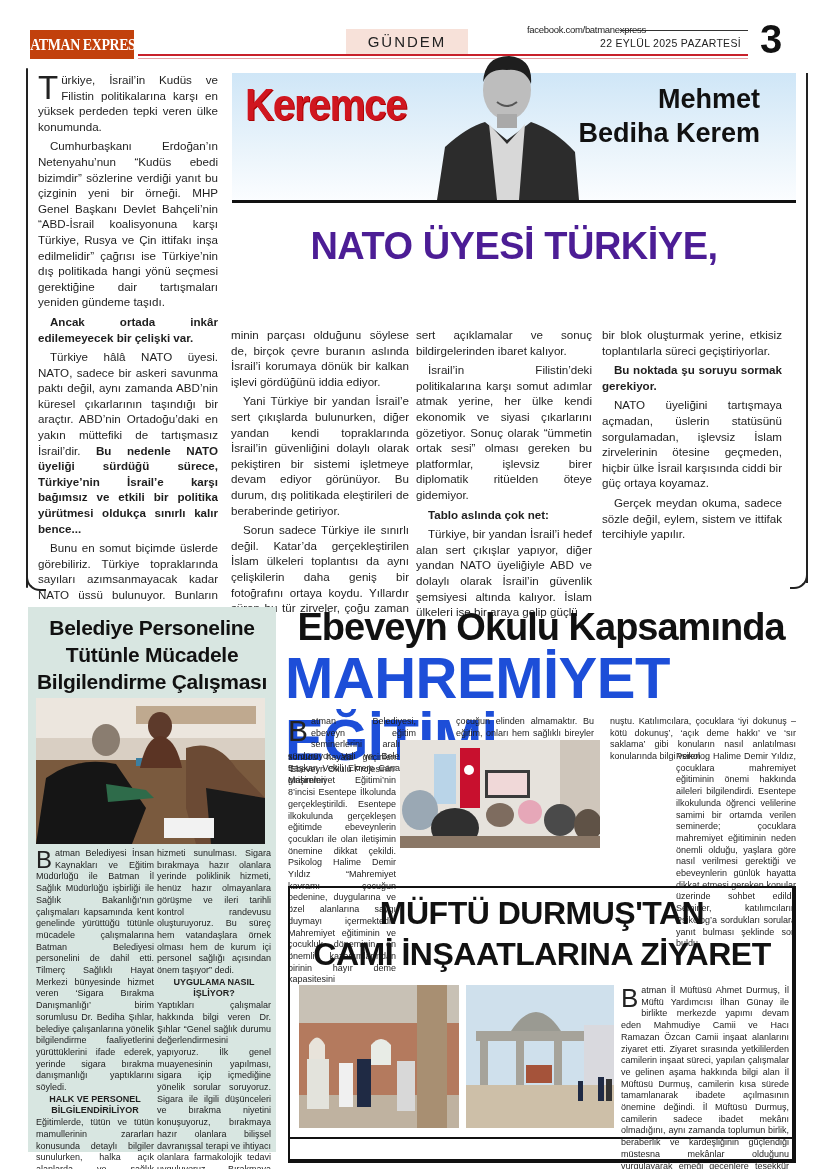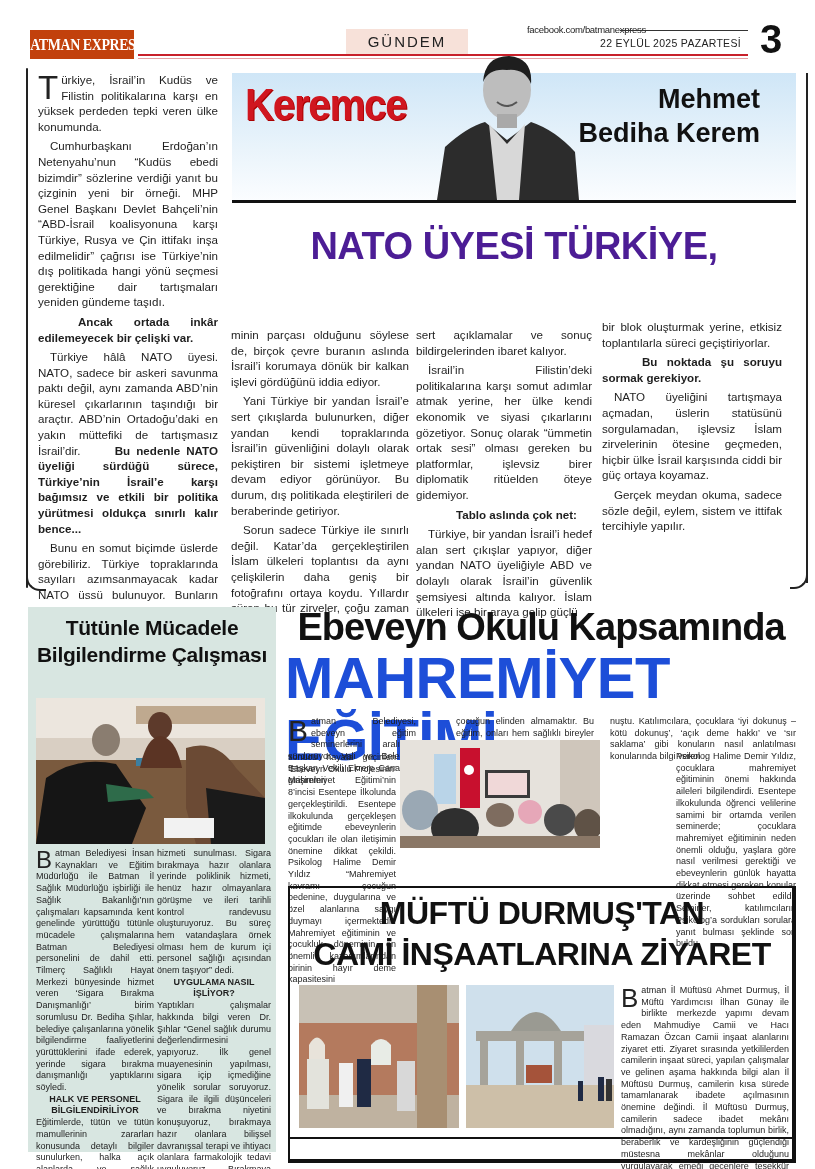--- a/index.html
+++ b/index.html
@@ -34,21 +34,21 @@
   .frame-left { left: 26px; top: 68px; width: 2px; height: 520px; background: #222; border-radius: 2px; }
   .frame-right { left: 806px; top: 73px; width: 2px; height: 510px; background: #222; }
   .frame-bottom-curve-l { left: 26px; top: 575px; width: 20px; height: 16px; border-left: 2px solid #222; border-bottom: 2px solid #222; border-bottom-left-radius: 14px; }
   .frame-bottom-curve-r { left: 790px; top: 575px; width: 18px; height: 14px; border-right: 2px solid #222; border-bottom: 2px solid #222; border-bottom-right-radius: 14px; }
 
   .headline { left: 232px; top: 222px; width: 564px; text-align: center; font-size: 38px; font-weight: bold; line-height: 48px; color: #4c1d95; letter-spacing: -0.5px; }
 
   .col { font-size: 11.6px; line-height: 15.6px; text-align: justify; color: #1e1e1e; }
   .col p { text-indent: 12px; margin-bottom: 4px; }
   .col p.noind { text-indent: 0; }
-  .col b { font-weight: bold; margin-left: 28px; }
+  .col b { font-weight: bold; }
   .dropcap { float: left; font-size: 33px; line-height: 28px; margin: 2px 3px 0 0; font-weight: normal; color: #222; }
 
   
   .green-box { left: 28px; top: 607px; width: 248px; height: 545px; background: #d8e6e1; }
   .green-title { left: 30px; top: 614px; width: 244px; text-align: center; font-size: 21px; font-weight: bold; line-height: 27px; color: #111; letter-spacing: -0.3px; }
   .photo1 { left: 36px; top: 698px; width: 229px; height: 146px; overflow: hidden; }
   .small-col { font-size: 9px; line-height: 11.7px; text-align: justify; color: #1e1e1e; }
   .small-col .sub { text-align: center; font-weight: bold; text-indent: 0; }
   .small-col p { margin-bottom: 0; }
 
@@ -119,29 +119,30 @@
   <p>Sorun sadece Türkiye ile sınırlı değil. Katar’da gerçekleştirilen İslam ülkeleri toplantısı da aynı çelişkilerin daha geniş bir fotoğrafını ortaya koydu. Yıllardır süren bu tür zirveler, çoğu zaman sadece</p>
 </div>
 
 <div class="abs col" style="left:416px; top:327px; width:176px;">
   <p class="noind">sert açıklamalar ve sonuç bildirgelerinden ibaret kalıyor.</p>
   <p>İsrail’in Filistin’deki politikalarına karşı somut adımlar atmak yerine, her ülke kendi ekonomik ve siyasi çıkarlarını gözetiyor. Sonuç olarak “ümmetin ortak sesi” olması gereken bu platformlar, işlevsiz birer diplomatik ritüelden öteye gidemiyor.</p>
   <p><b>Tablo aslında çok net:</b></p>
   <p>Türkiye, bir yandan İsrail’i hedef alan sert çıkışlar yapıyor, diğer yandan NATO üyeliğiyle ABD ve dolaylı olarak İsrail’in güvenlik şemsiyesi altında kalıyor. İslam ülkeleri ise bir araya gelip güçlü</p>
 </div>
 
-<div class="abs col" style="left:602px; top:319px; width:180px;">
+<div class="abs col" style="left:602px; top:327px; width:180px;">
   <p class="noind">bir blok oluşturmak yerine, etkisiz toplantılarla süreci geçiştiriyorlar.</p>
   <p><b>Bu noktada şu soruyu sormak gerekiyor.</b></p>
   <p>NATO üyeliğini tartışmaya açmadan, üslerin statüsünü sorgulamadan, işlevsiz İslam zirvelerinin ötesine geçmeden, hiçbir ülke İsrail karşısında ciddi bir güç ortaya koyamaz.</p>
   <p>Gerçek meydan okuma, sadece sözle değil, eylem, sistem ve ittifak tercihiyle yapılır.</p>
 </div>
 
 <div class="abs green-box"></div>
 <div class="abs green-title">
+  <div>Belediye Personeline</div>
   <div>Tütünle Mücadele</div>
   <div>Bilgilendirme Çalışması</div>
 </div>
 <div class="abs photo1">
   <svg width="229" height="146" viewBox="0 0 229 146">
     <rect width="229" height="146" fill="#d9cfc3"></rect>
     <rect x="0" y="0" width="229" height="40" fill="#ece6de"></rect>
     <rect x="100" y="8" width="120" height="18" fill="#bfa98f"></rect>
     <rect x="0" y="62" width="229" height="84" fill="#7a5a3e"></rect>
     <rect x="100" y="60" width="40" height="8" fill="#3c7fa0"></rect>

